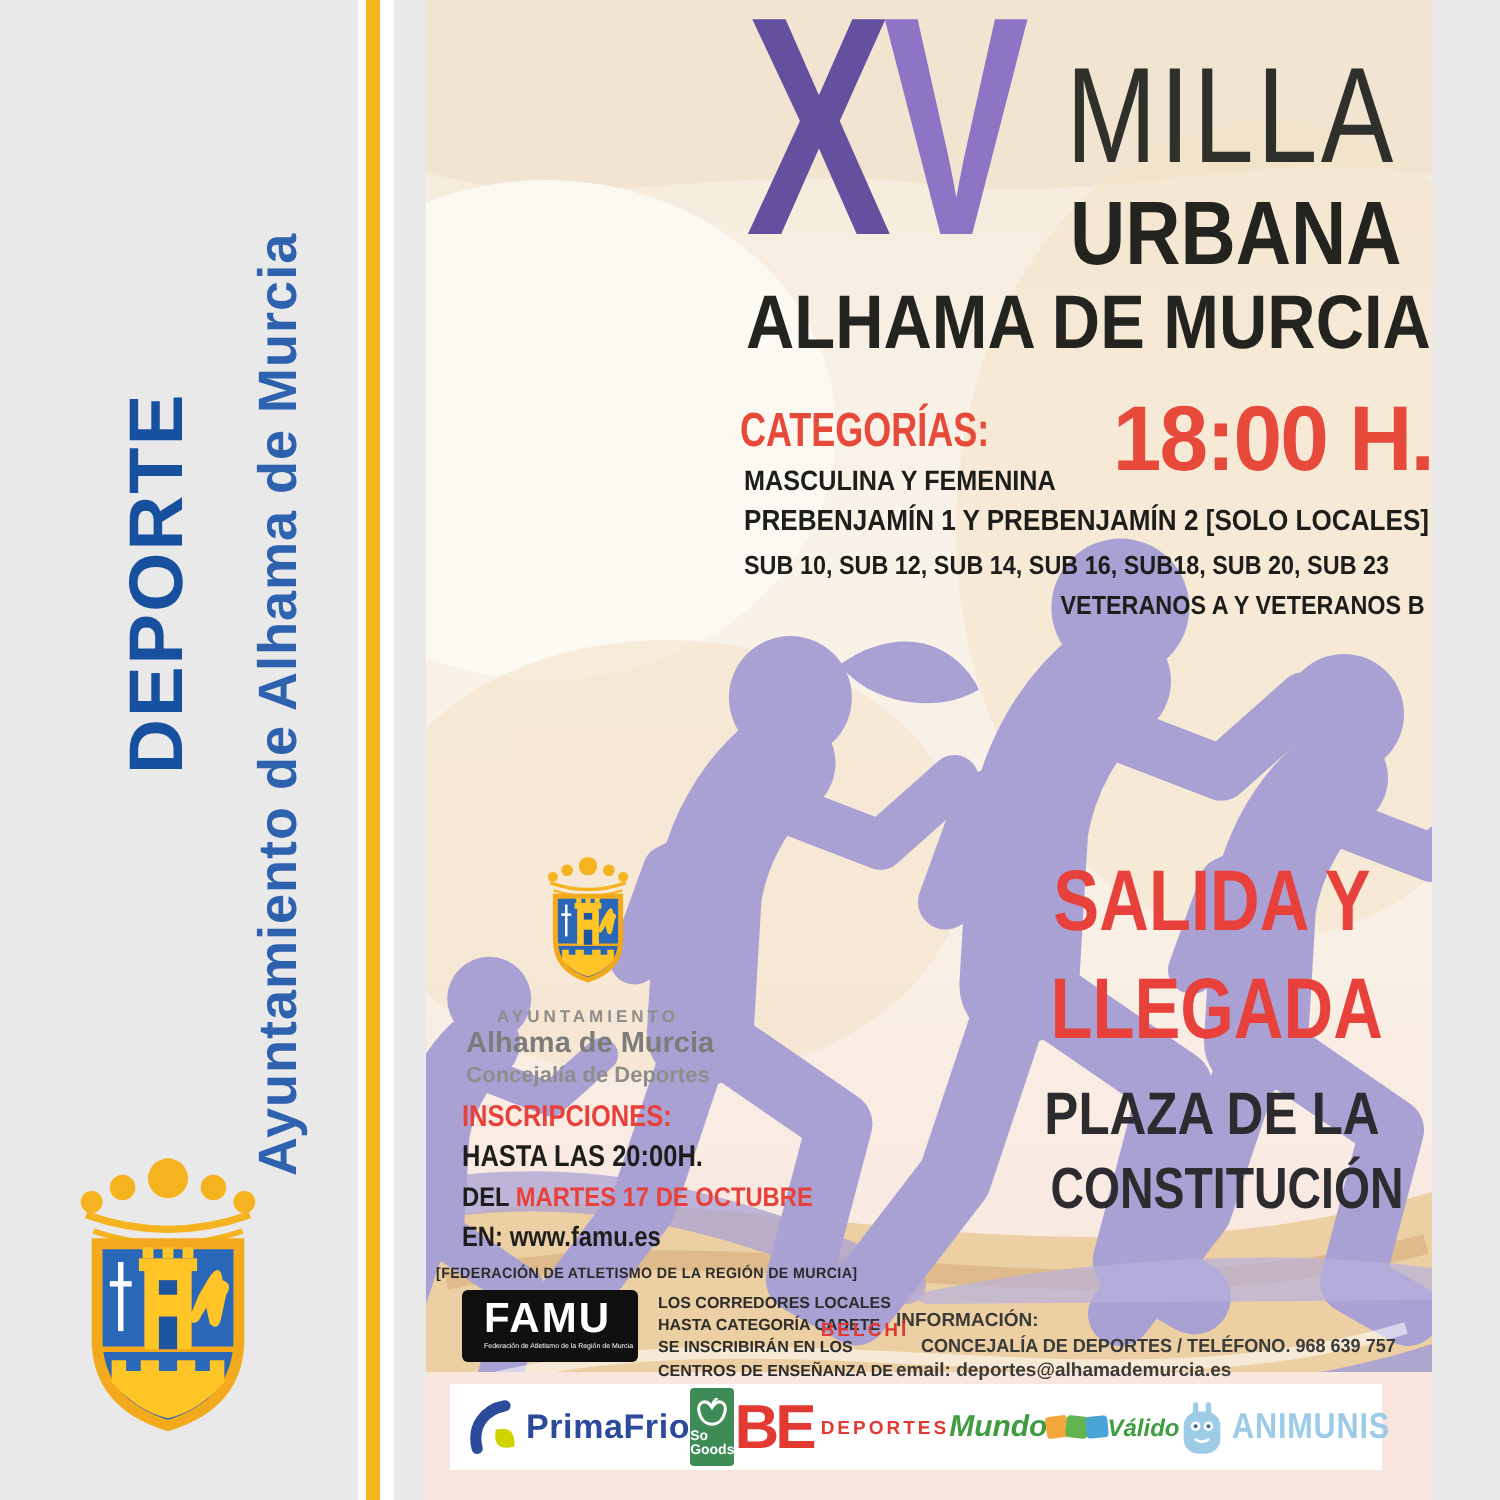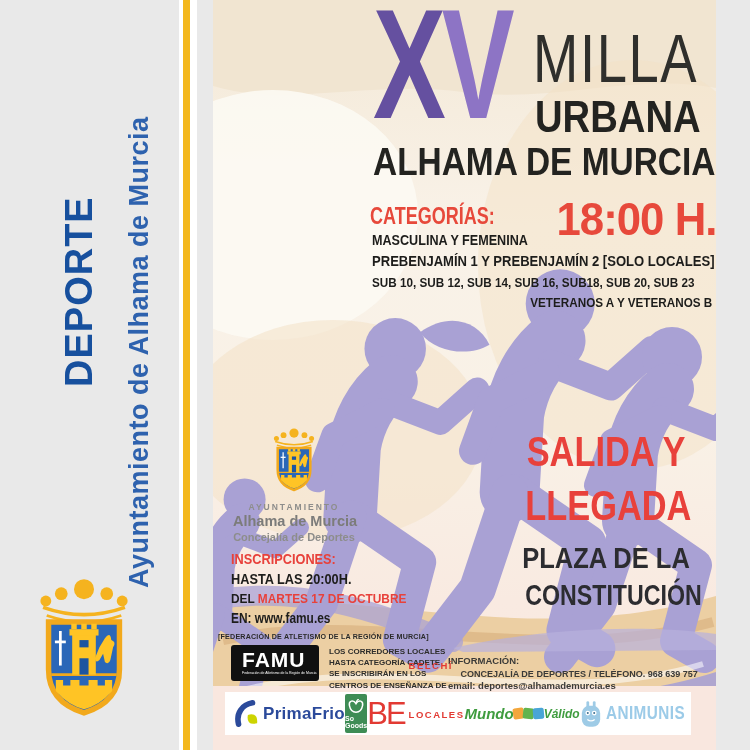--- a/index.html
+++ b/index.html
@@ -69,21 +69,21 @@
   
   .info{right:18px;top:653px;width:250px;text-align:left;font-weight:800;color:#3a3a38;}
   .info .f1{font-size:9.5px;line-height:1.6;}
   .info .f2{font-size:9.5px;line-height:1.25;}
   
   .spons{left:12px;top:692px;width:466px;height:43px;background:#ffffff;display:flex;align-items:center;justify-content:space-between;padding:0 8px;box-sizing:border-box;}
   .sp{display:flex;align-items:center;gap:4px;}
   .pf-t{font-size:17px;font-weight:800;color:#2b4a9b;letter-spacing:.3px;}
   .sg-box{width:40px;height:39px;background:#3e8c55;border-radius:2px;display:flex;flex-direction:column;align-items:center;justify-content:center;gap:1px;}
   .sg-t{color:#fff;font-size:7px;font-weight:700;}
-  .be-t{font-size:31px;font-weight:400;color:#e23a33;letter-spacing:-2px;line-height:.9;text-align:right;}
+  .be-t{font-size:31px;font-weight:700;color:#e23a33;letter-spacing:-2px;line-height:.9;text-align:right;}
   .be-col{display:flex;flex-direction:column;line-height:1;gap:40px;}
   .be-l{font-size:9.5px;font-weight:800;color:#e23a33;letter-spacing:1.5px;}
   .be-d{font-size:5.5px;font-weight:700;color:#9a9a9a;letter-spacing:.6px;margin-top:1px;}
   .mv{display:flex;align-items:center;}
   .mv-w{font-size:15px;font-weight:800;font-style:italic;color:#3f9c3f;}
   .mv-w2{font-size:12px;font-weight:800;font-style:italic;color:#3f9c3f;}
   .tile{display:inline-block;width:11px;height:11px;border-radius:2px;margin-left:-1px;}
   .an-t{font-size:18px;font-weight:800;color:#9ccbe8;letter-spacing:.5px;}
 </style>
 </head>
@@ -239,21 +239,21 @@
         <svg width="18" height="15" viewBox="0 0 18 16">
           <path d="M9,5 C6,0 1,2 2,7 C3,12 6,14 9,14 C12,14 15,12 16,7 C17,2 12,0 9,5 Z" fill="none" stroke="#ffffff" stroke-width="1.6"></path>
           <path d="M9,4 q1,-3 3,-4" stroke="#ffffff" fill="none" stroke-width="1.4"></path>
         </svg>
         <span class="sg-t">So Goods</span>
       </div>
       <div class="sp">
         <span class="be-t">BE</span>
         <div class="be-col">
           <span class="be-l">BELCHÍ</span>
-          <span class="be-l">LOCALES</span>
+          <span class="be-l">DEPORTES</span>
           <span class="be-d">DISTRIBUCIONES</span>
         </div>
       </div>
       <div class="mv">
         <span class="mv-w">Mundo</span>
         <span class="tile" style="background:#f3a63c;transform:rotate(-8deg)"></span>
         <span class="tile" style="background:#62b44e;transform:rotate(6deg)"></span>
         <span class="tile" style="background:#49a5d6;transform:rotate(-5deg)"></span>
         <span class="mv-w2">Válido</span>
       </div>

